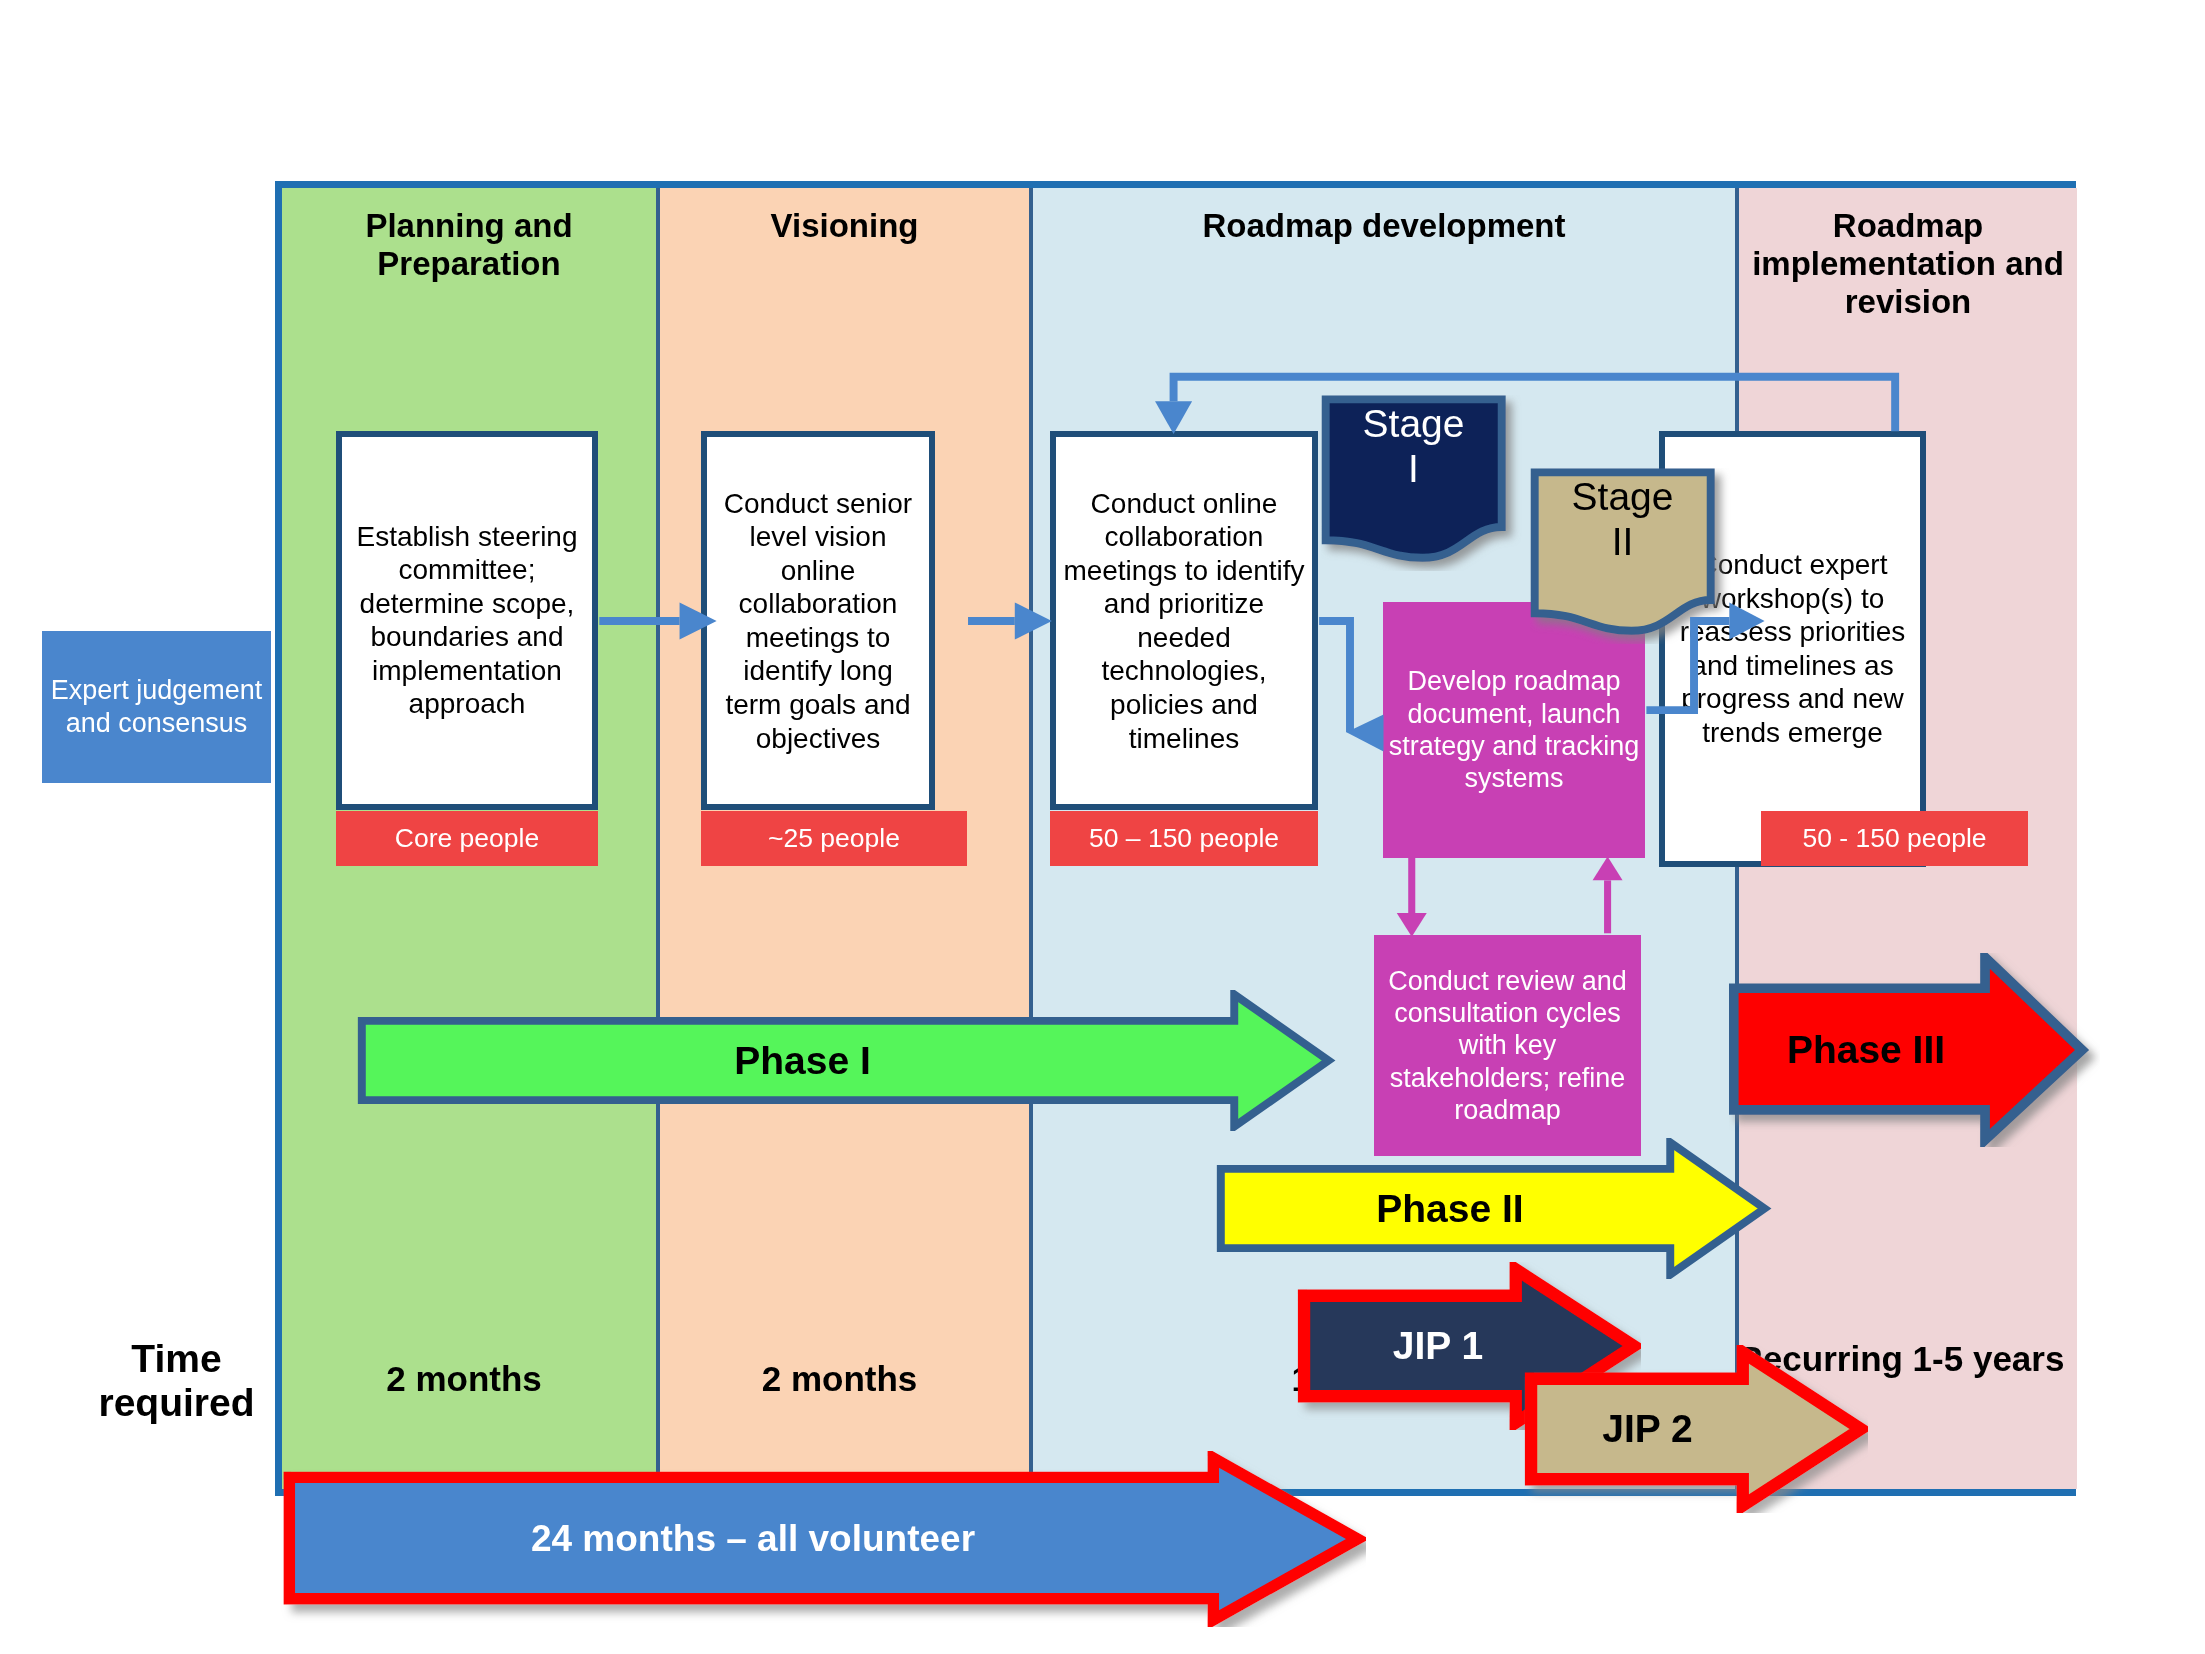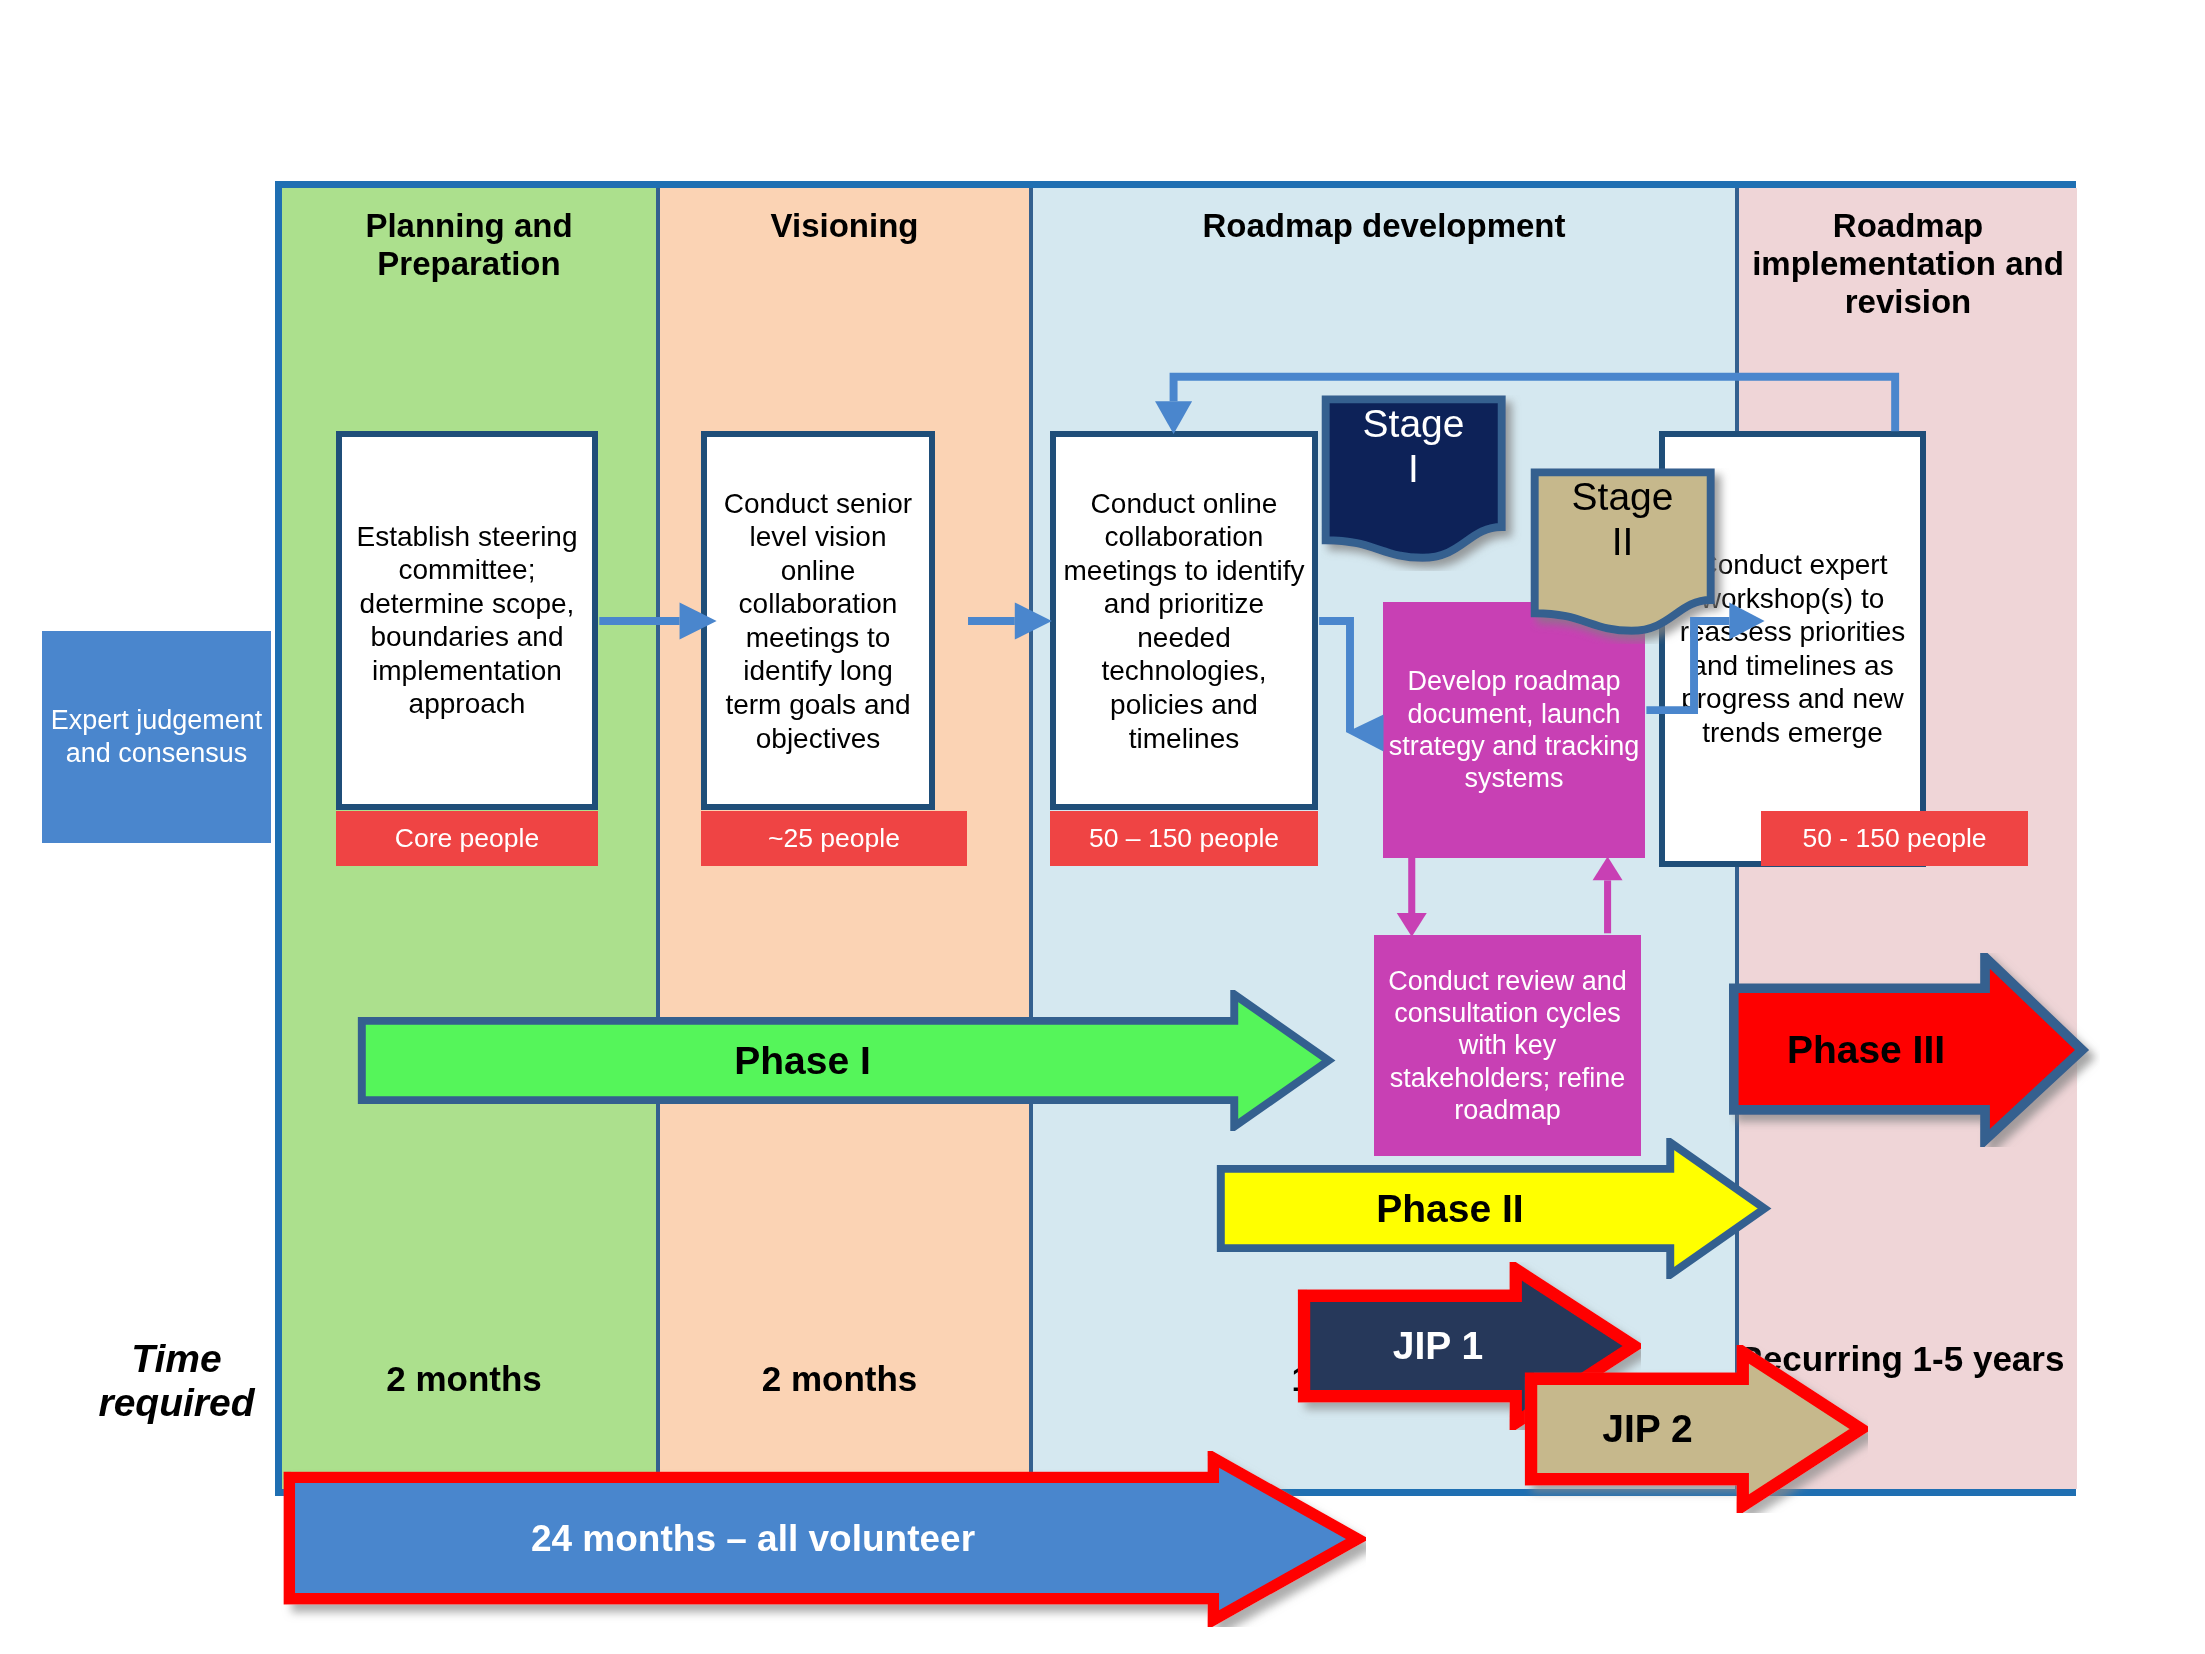--- a/index.html
+++ b/index.html
@@ -39,26 +39,26 @@
   .stage{position:absolute;}
   .stage .stxt{position:absolute;left:0;right:0;top:6px;text-align:center;
         font-size:39px;line-height:1.16;}
 
   
   .blockarrow{position:absolute;}
   .blockarrow .batxt{position:absolute;left:0;top:0;right:0;bottom:0;
         display:flex;align-items:center;justify-content:center;
         font-weight:bold;font-size:39px;color:#000;}
 
-  #expert-box{position:absolute;left:42px;top:631px;width:229px;height:212px;
+  #expert-box{position:absolute;left:42px;top:631px;width:229px;height:152px;
         background:#4a86cd;display:flex;align-items:center;justify-content:flex-end;}
   #expert-box span{color:#ffffff;font-size:27px;line-height:1.22;text-align:center;}
 
   #time-required{position:absolute;left:84px;top:1337px;width:185px;
-        font-weight:bold;font-size:39px;line-height:1.12;text-align:center;color:#000;font-style:italic;}
+        font-weight:bold;font-size:39px;line-height:1.12;text-align:center;color:#000;}
 
   .month{position:absolute;font-weight:bold;font-size:35px;color:#000;
          text-align:center;line-height:1.12;}
 
   svg.overlay{position:absolute;left:0;top:0;width:2206px;height:1654px;
         pointer-events:none;}
 </style>
 </head>
 <body>
 

